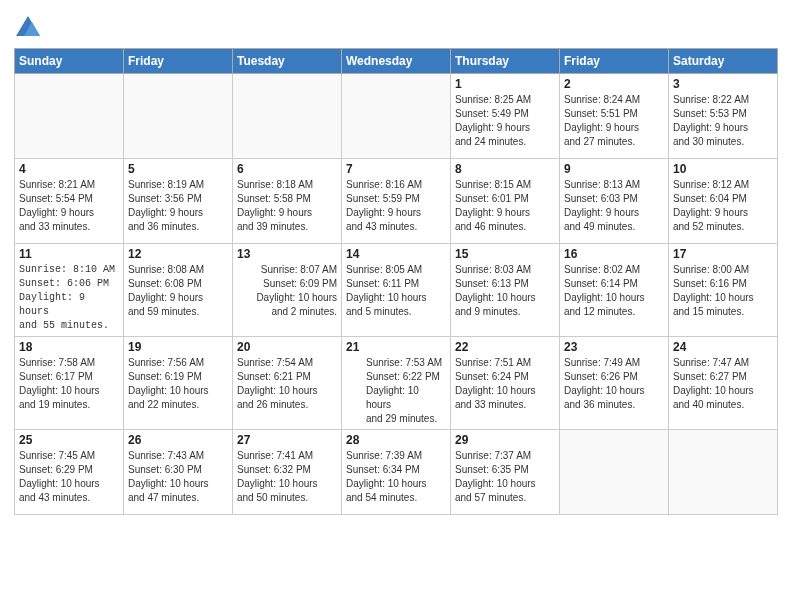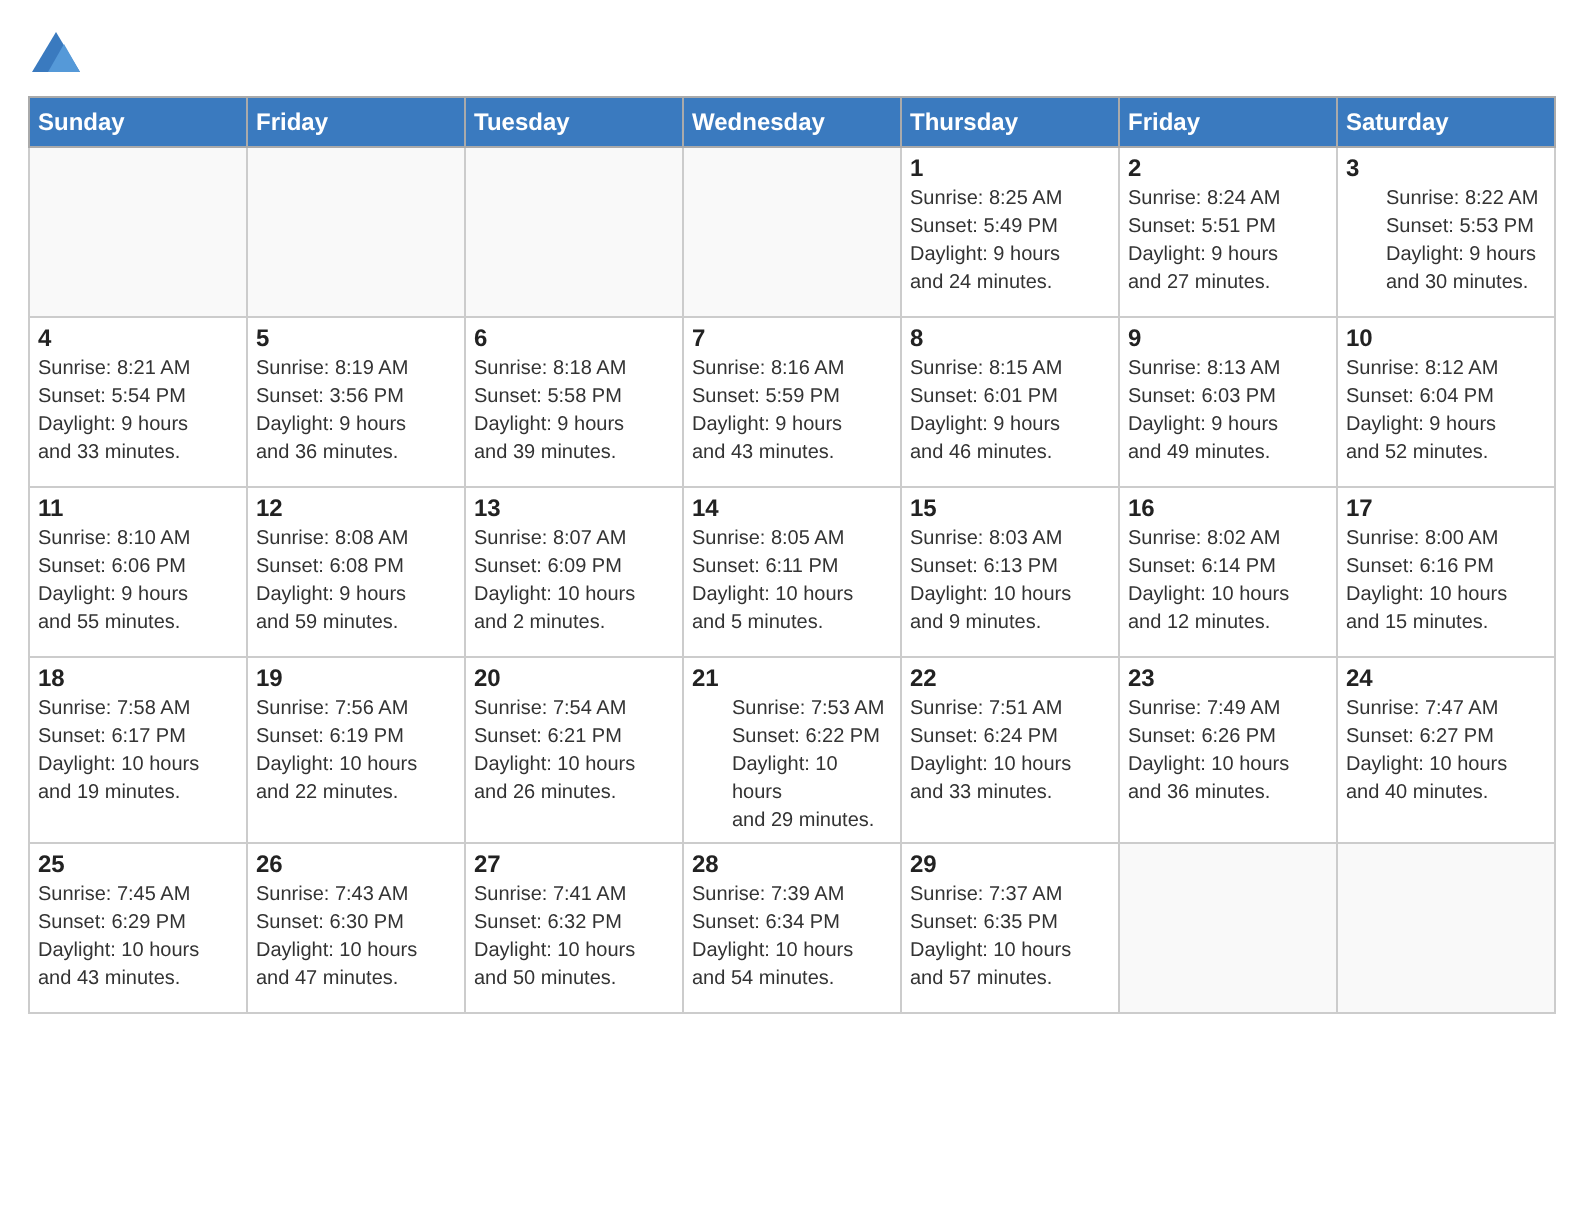--- a/index.html
+++ b/index.html
@@ -148,21 +148,21 @@
           </td>
           <td>
             <span class="day-num">2</span>
             <div class="cell-text" style="white-space: pre-line;">Sunrise: 8:24 AM
 Sunset: 5:51 PM
 Daylight: 9 hours
 and 27 minutes.</div>
           </td>
           <td>
             <span class="day-num">3</span>
-            <div class="cell-text" style="white-space: pre-line; margin-left: 20px;">Sunrise: 8:22 AM
+            <div class="cell-text" style="white-space: pre-line;">Sunrise: 8:22 AM
 Sunset: 5:53 PM
 Daylight: 9 hours
 and 30 minutes.</div>
           </td>
         </tr>
         <tr>
           <td>
             <span class="day-num">4</span>
             <div class="cell-text" style="white-space: pre-line;">Sunrise: 8:21 AM
 Sunset: 5:54 PM
@@ -208,35 +208,35 @@
             <span class="day-num">10</span>
             <div class="cell-text" style="white-space: pre-line;">Sunrise: 8:12 AM
 Sunset: 6:04 PM
 Daylight: 9 hours
 and 52 minutes.</div>
           </td>
         </tr>
         <tr>
           <td>
             <span class="day-num">11</span>
-            <div class="cell-text" style="white-space: pre-line;">Sunrise: 8:10 AM
+            <div class="cell-text" style="white-space: pre-line; font-family: Liberation Mono, monospace;">Sunrise: 8:10 AM
 Sunset: 6:06 PM
 Daylight: 9 hours
 and 55 minutes.</div>
           </td>
           <td>
             <span class="day-num">12</span>
             <div class="cell-text" style="white-space: pre-line;">Sunrise: 8:08 AM
 Sunset: 6:08 PM
 Daylight: 9 hours
 and 59 minutes.</div>
           </td>
           <td>
             <span class="day-num">13</span>
-            <div class="cell-text" style="white-space: pre-line;">Sunrise: 8:07 AM
+            <div class="cell-text" style="white-space: pre-line; text-align: right;">Sunrise: 8:07 AM
 Sunset: 6:09 PM
 Daylight: 10 hours
 and 2 minutes.</div>
           </td>
           <td>
             <span class="day-num">14</span>
             <div class="cell-text" style="white-space: pre-line;">Sunrise: 8:05 AM
 Sunset: 6:11 PM
 Daylight: 10 hours
 and 5 minutes.</div>

